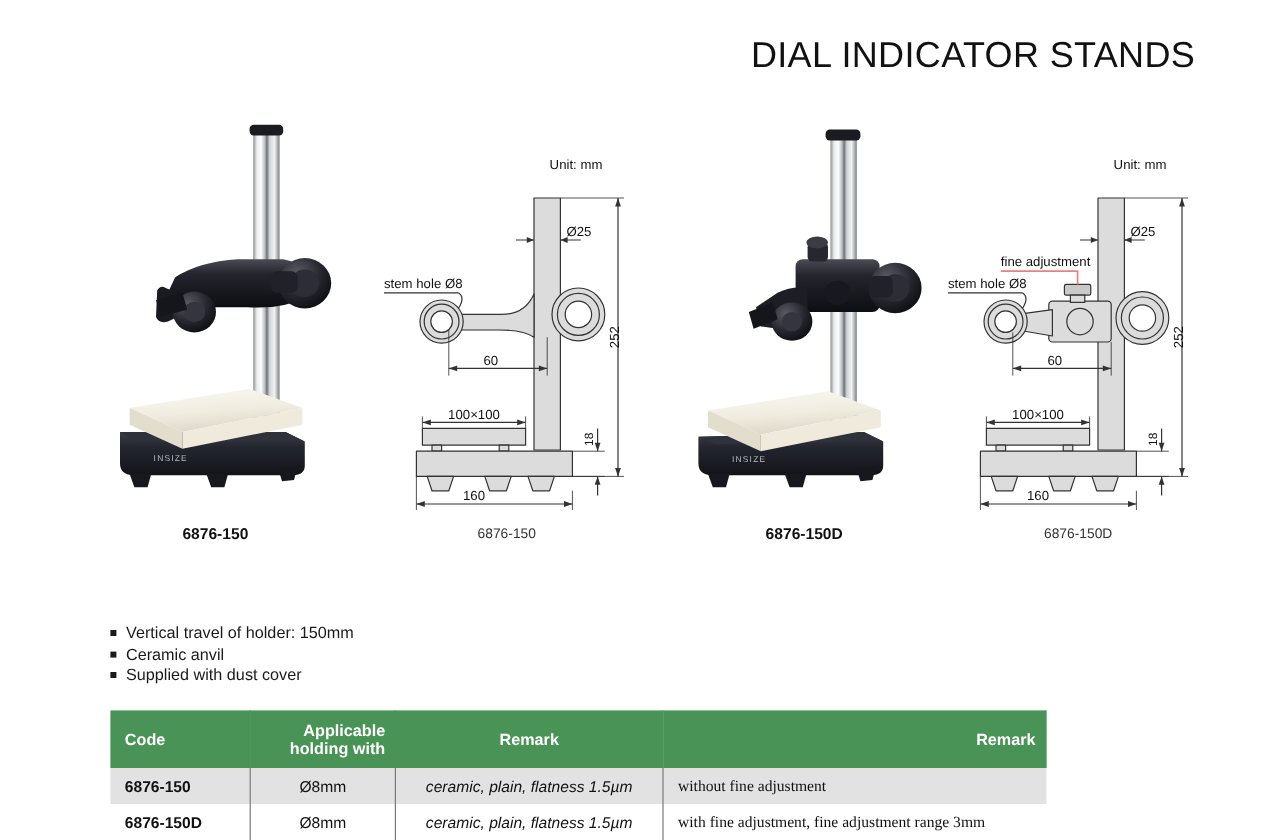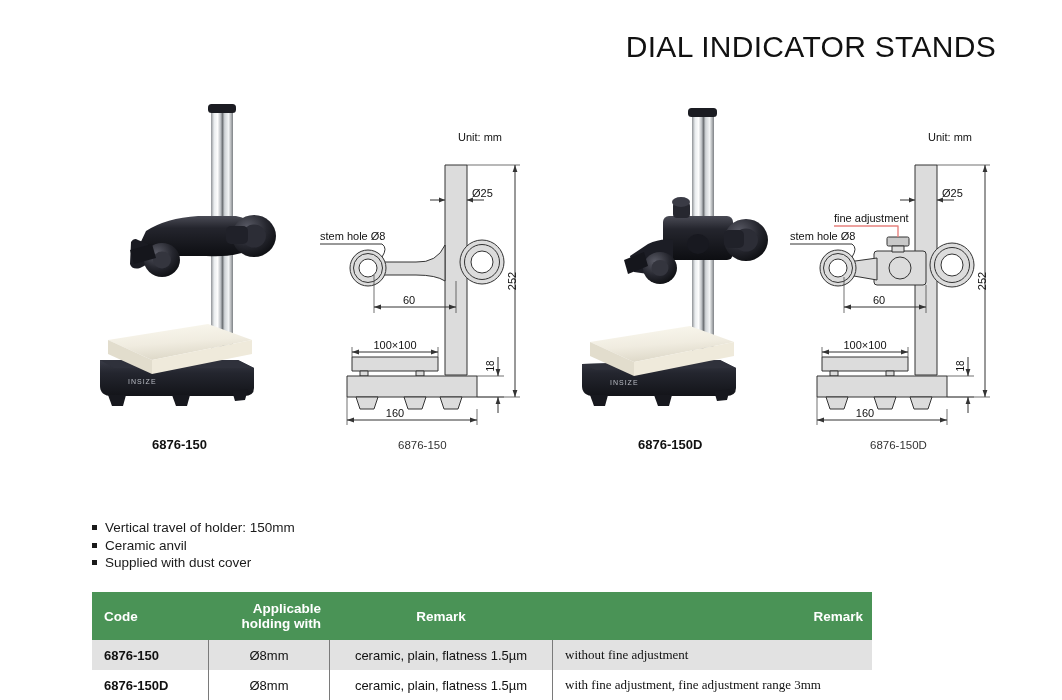--- a/index.html
+++ b/index.html
@@ -128,21 +128,21 @@
     border-right: 1px solid #7a7a7a;
     color: #111;
     white-space: nowrap;
   }
   .spec-table td:last-child { border-right: none; font-family: Liberation Serif, serif; }
   .spec-table tr.row-alt td { background: #e2e2e2; }
   .spec-table tr.row-plain td { background: #ffffff; }
 
   .td-code { text-align: left; padding-left: 12px !important; font-weight: bold; }
   .td-stem { text-align: center; margin-top: 33px; }
-  .td-anvil { text-align: center; }
+  .td-anvil { text-align: center; font-style: italic; }
   .td-remark { text-align: left; padding-left: 12px !important; }
 
   .spec-table tr.row-plain td { border-bottom: 1px solid #8c8c8c; }
 </style>
 </head>
 <body>
 
 <div class="page-title">DIAL INDICATOR STANDS</div>
 
 <div class="product-block pb-1">

